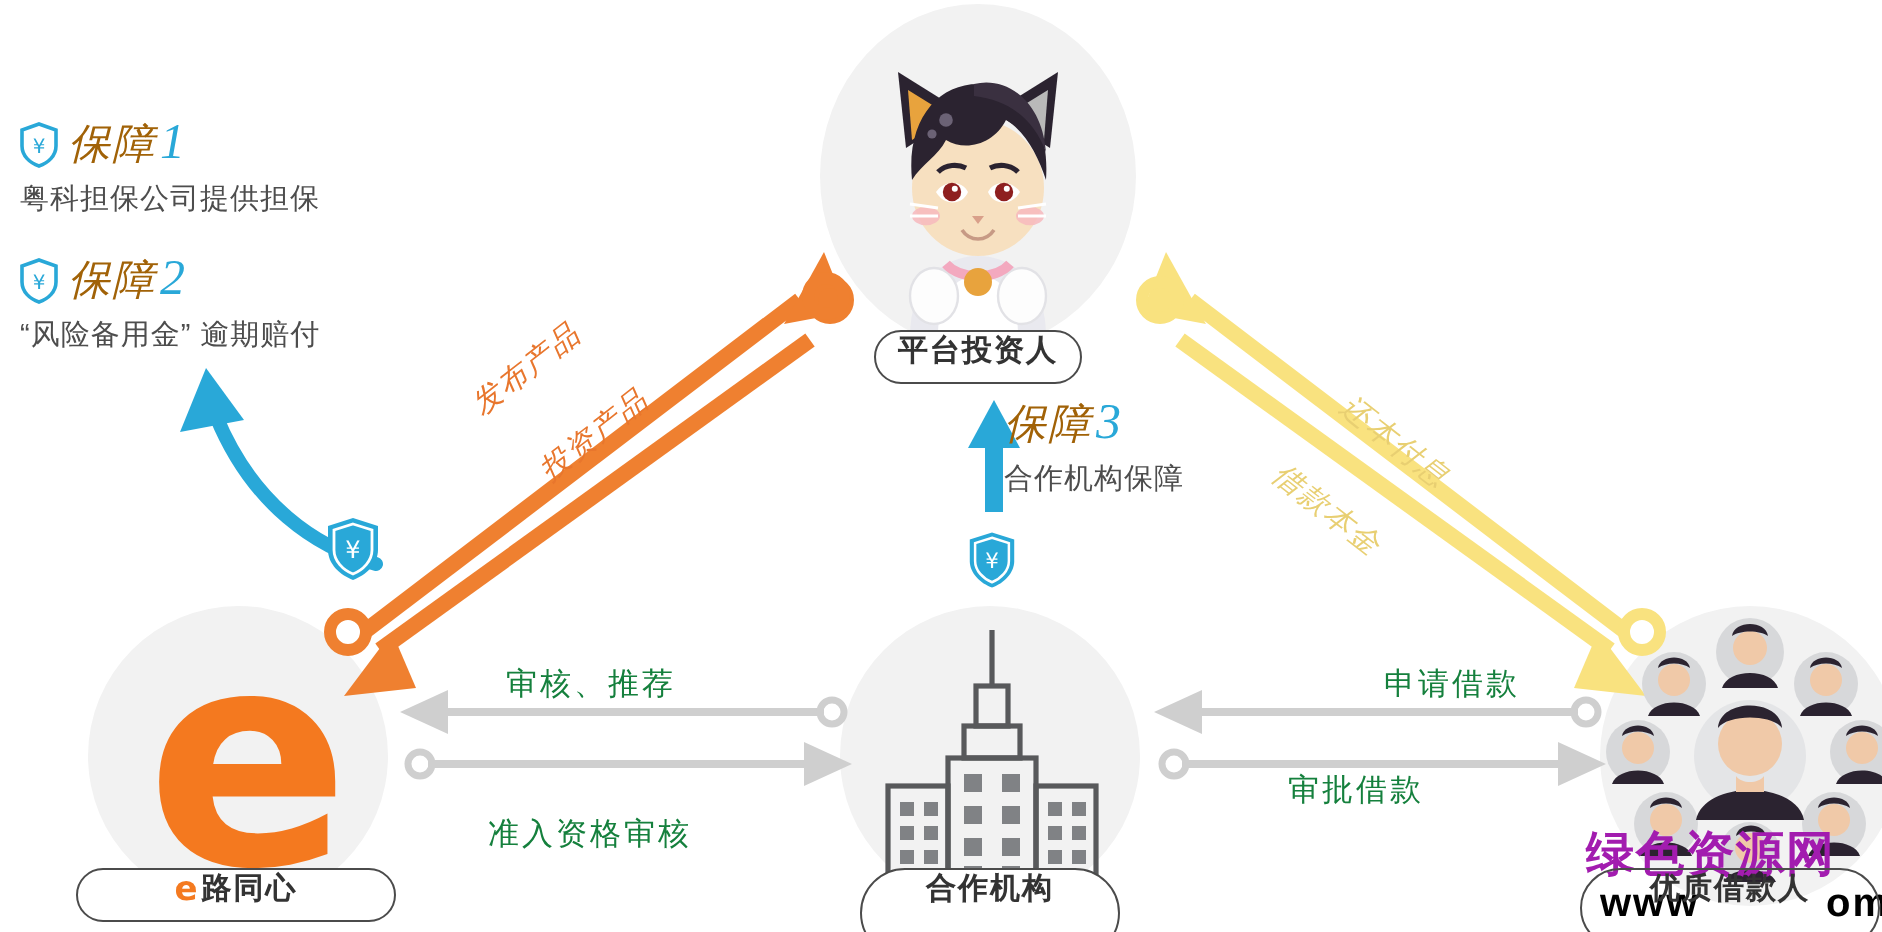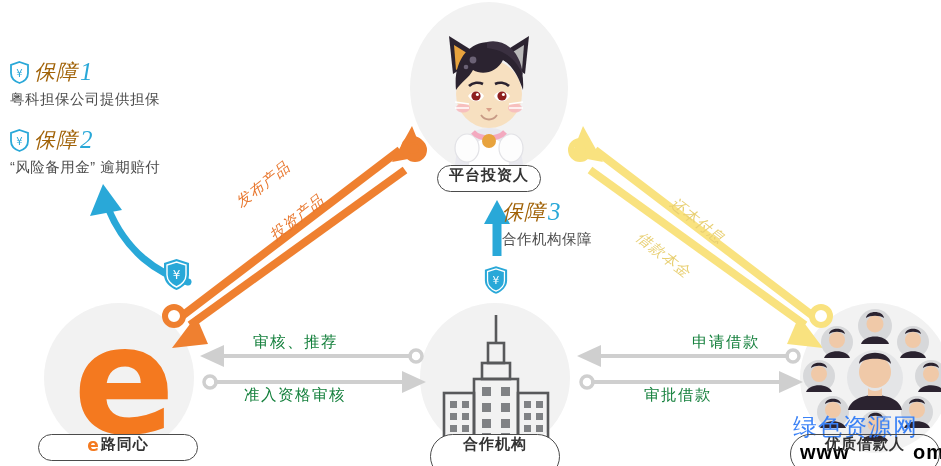--- a/index.html
+++ b/index.html
@@ -36,21 +36,21 @@
          font-family:"Liberation Serif",serif;margin-left:2px;}
   .g-sub{color:#4d4d4d;font-size:14.5px;letter-spacing:0.5px;margin-top:4px;}
 
   
   .lab{white-space:nowrap;}
   .lab-o{color:#e8762d;font-size:15px;font-style:italic;letter-spacing:1px;}
   .lab-y{color:#e8cf72;font-size:15px;font-style:italic;letter-spacing:1px;}
   .lab-g{color:#15803d;font-size:15.5px;letter-spacing:1.5px;}
 
   
-  .wm{color:#3b82f6;font-weight:normal;font-size:24px;letter-spacing:1px;
+  .wm{color:#a21caf;font-weight:bold;font-size:24px;letter-spacing:1px;
       white-space:nowrap;}
   .wm-url{color:#000000;font-weight:bold;font-size:20px;letter-spacing:1px;
           white-space:nowrap;}
 
   svg{overflow:visible;display:block;}
 </style>
 </head>
 <body>
 
 <div id="stage">
@@ -161,21 +161,21 @@
 
     <line x1="216" y1="20" x2="26" y2="20" stroke="#cfcfcf" stroke-width="4"></line>
     <polygon points="4,20 28,9 28,31" fill="#cfcfcf"></polygon>
     <circle cx="220" cy="20" r="6" fill="none" stroke="#cfcfcf" stroke-width="3.5"></circle>
 
     <line x1="18" y1="46" x2="208" y2="46" stroke="#cfcfcf" stroke-width="4"></line>
     <polygon points="230,46 206,35 206,57" fill="#cfcfcf"></polygon>
     <circle cx="14" cy="46" r="6" fill="none" stroke="#cfcfcf" stroke-width="3.5"></circle>
   </svg>
   <div class="abs lab lab-g" style="left:253px;top:332px;">审核、推荐</div>
-  <div class="abs lab lab-g" style="left:244px;top:385px;">准入资格审核</div>
+  <div class="abs lab lab-g" style="left:244px;top:407px;">准入资格审核</div>
 
   <svg class="abs" style="left:573px;top:336px;width:232px;height:64px;" viewBox="0 0 232 64">
 
     <line x1="216" y1="20" x2="26" y2="20" stroke="#cfcfcf" stroke-width="4"></line>
     <polygon points="4,20 28,9 28,31" fill="#cfcfcf"></polygon>
     <circle cx="220" cy="20" r="6" fill="none" stroke="#cfcfcf" stroke-width="3.5"></circle>
 
     <line x1="18" y1="46" x2="208" y2="46" stroke="#cfcfcf" stroke-width="4"></line>
     <polygon points="230,46 206,35 206,57" fill="#cfcfcf"></polygon>
     <circle cx="14" cy="46" r="6" fill="none" stroke="#cfcfcf" stroke-width="3.5"></circle>

